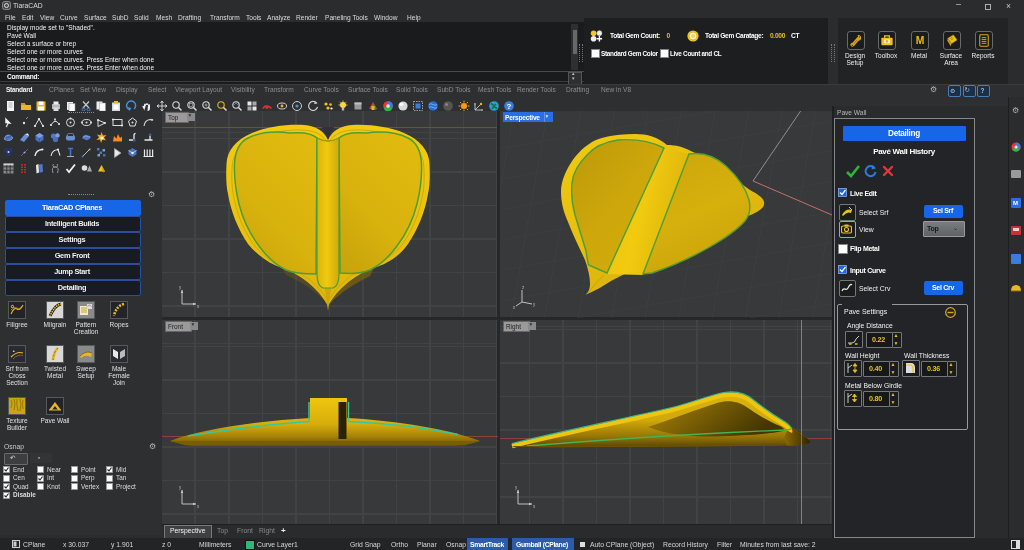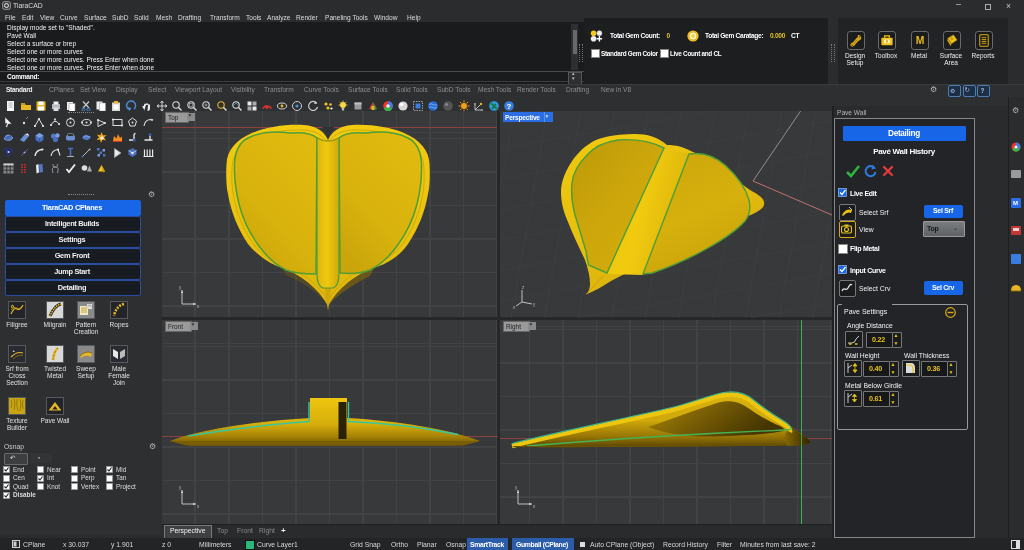--- a/index.html
+++ b/index.html
@@ -875,21 +875,21 @@
 <div class="abs" style="left:947px;top:360.5px;width:8px;height:14px;background:#1b1c1d;border:0.8px solid #777;border-radius:1px;"></div>
     <div class="t" style="left:948.4px;top:360.7px;font-size:5px;color:#e8c215;">▲</div>
     <div class="t" style="left:948.4px;top:368.5px;font-size:5px;color:#e8c215;">▼</div>
 <div class="t" style="left:845px;top:382px;font-size:6.8px;color:#f0f0f0;">Metal Below Girdle</div>
 <div class="abs" style="left:844px;top:390px;width:16px;height:15px;background:#1b1c1d;border:0.8px solid #777;border-radius:1px;"></div>
     <svg class="abs" style="left:845.5px;top:391.5px" width="13" height="12" viewBox="0 0 13 12">
       <path d="M2 1 v10 M2 5 l4 -3" stroke="#ccc" stroke-width="1" fill="none"></path>
       <path d="M8.5 2 v8 M8.5 2 l-2 2.5 h4 z M8.5 10 l-2 -2.5 h4 z" fill="#e8c215" stroke="#e8c215" stroke-width="0.8"></path>
     </svg>
 <div class="abs" style="left:863px;top:390.5px;width:25px;height:14px;background:#17181a;border:0.8px solid #777;border-radius:1px;"></div>
-    <div class="t b" style="left:875.5px;top:394.0px;font-size:7.2px;color:#e8c215;transform:translateX(-50%);">0.61</div>
+    <div class="t b" style="left:875.5px;top:394.0px;font-size:7.2px;color:#e8c215;transform:translateX(-50%);">0.80</div>
 <div class="abs" style="left:889px;top:390.5px;width:8px;height:14px;background:#1b1c1d;border:0.8px solid #777;border-radius:1px;"></div>
     <div class="t" style="left:890.4px;top:390.7px;font-size:5px;color:#e8c215;">▲</div>
     <div class="t" style="left:890.4px;top:398.5px;font-size:5px;color:#e8c215;">▼</div>
 <div class="abs" style="left:1008px;top:97px;width:16px;height:441px;background:#2b2c2e;border-left:1px solid #1e1e1e;"></div>
     <div class="t" style="left:1012px;top:106px;font-size:8px;color:#b5b5b5;">⚙</div>
 <svg class="abs" style="left:1011px;top:142px" width="10" height="10">
       <circle cx="5" cy="5" r="4.5" fill="#e33"></circle>
       <path d="M5 5 L5 0.5 A4.5 4.5 0 0 1 9 7.2 z" fill="#3a7de0"></path>
       <path d="M5 5 L9 7.2 A4.5 4.5 0 0 1 1 7.2 z" fill="#35b34a"></path>
       <circle cx="5" cy="5" r="1.6" fill="#eee"></circle>

